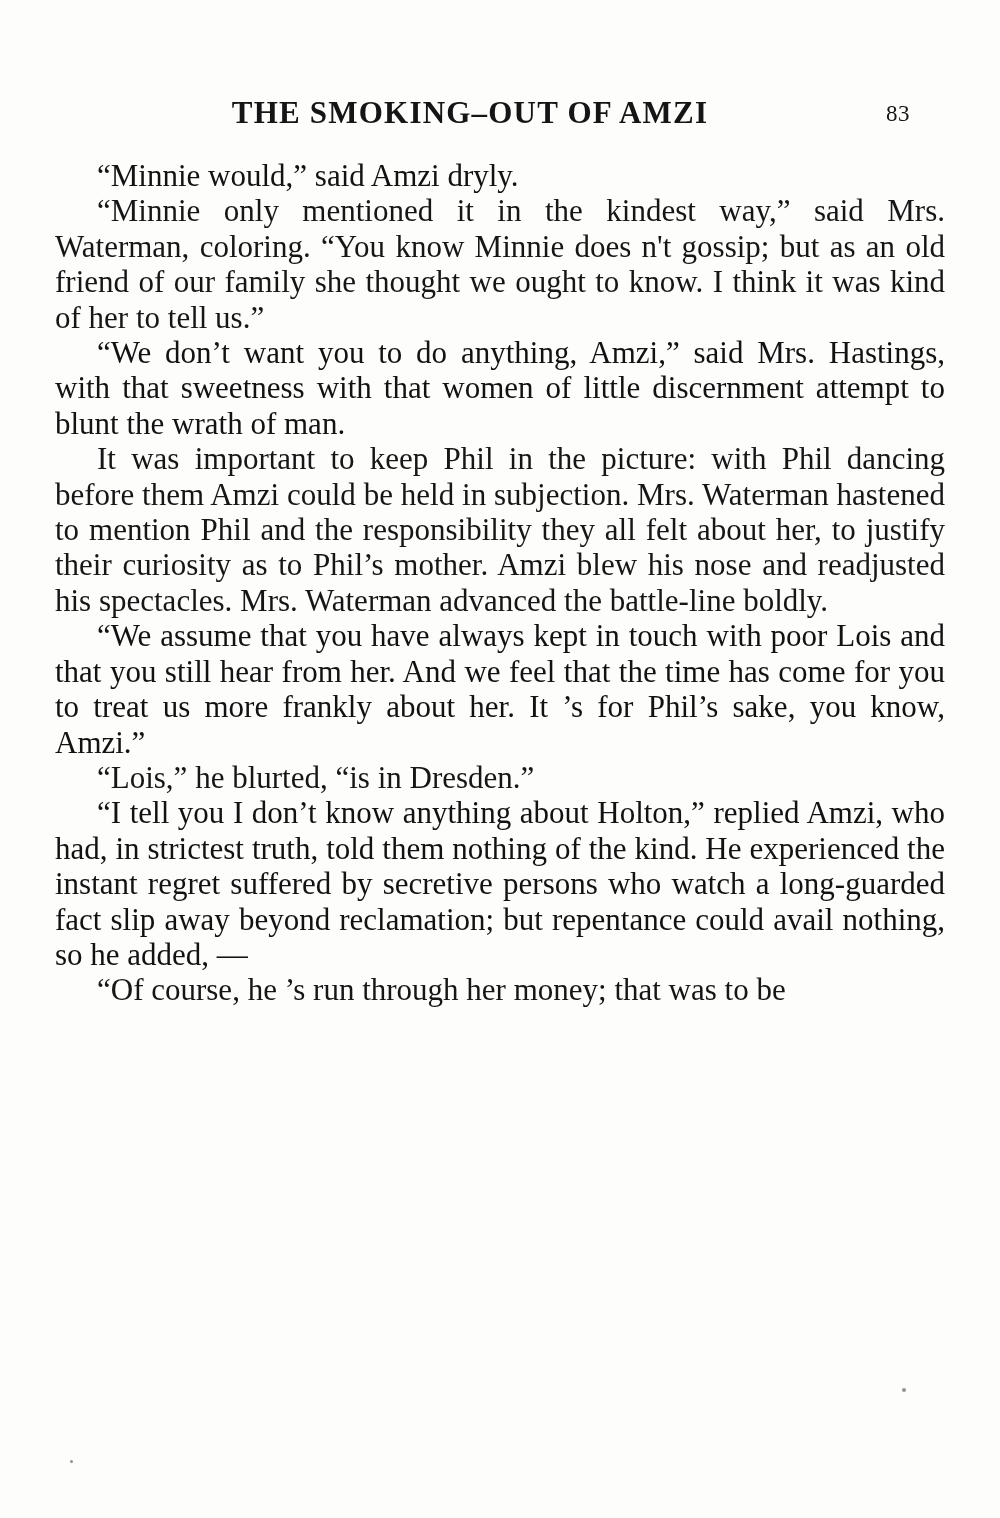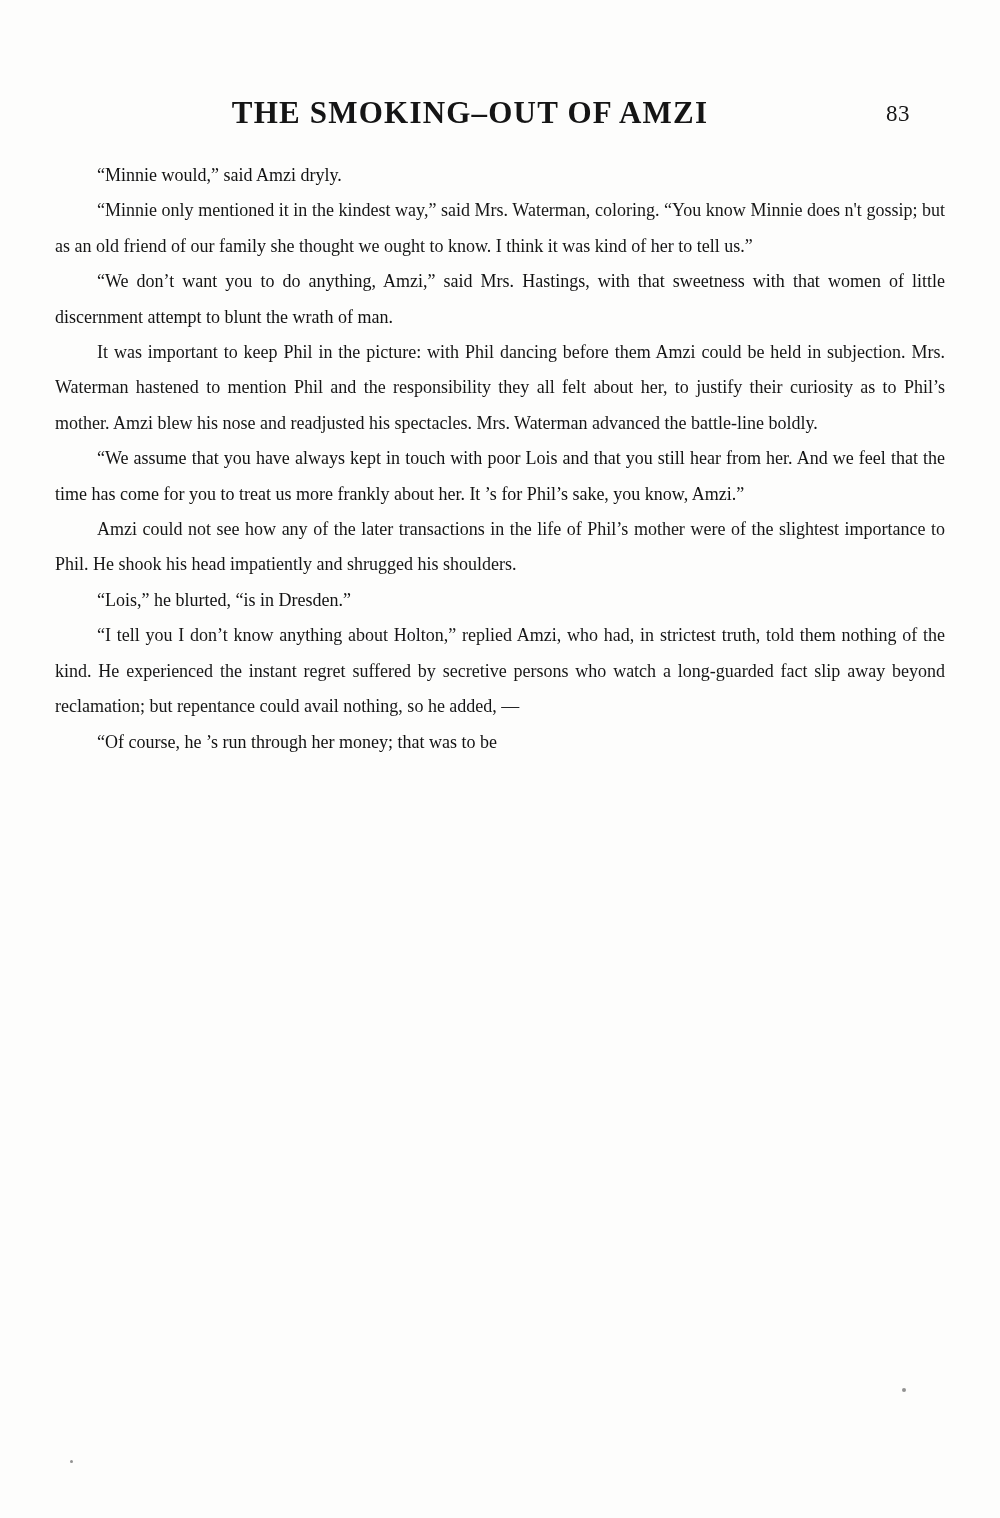--- a/index.html
+++ b/index.html
@@ -51,21 +51,21 @@
   }
   .body-text {
     position: absolute;
     left: 55px;
     top: 158px;
     width: 890px;
   }
   .para {
     margin: 0;
     text-indent: 42px;
-    font-size: 18px;
+    font-size: 31px;
     line-height: 35.4px;
     text-align: justify;
     text-justify: inter-word;
     hyphens: manual;
   }
   em {
     font-style: italic;
   }
   
   .para:nth-child(odd) { color: #121212; }
@@ -87,21 +87,20 @@
     <div class="running-title">THE SMOKING–OUT OF AMZI</div>
     <div class="folio">83</div>
   </div>
 
   <div class="body-text">
     <p class="para">“Minnie would,” said Amzi dryly.</p>
     <p class="para">“Minnie only mentioned it in the kindest way,” said Mrs. Waterman, coloring. “You know Minnie does n't gossip; but as an old friend of our family she thought we ought to know.  I think it was kind of her to tell us.”</p>
     <p class="para">“We don’t want you to do anything, Amzi,” said Mrs. Hastings, with that sweetness with that women of little discernment attempt to blunt the wrath of man.</p>
     <p class="para">It was important to keep Phil in the picture: with Phil dancing before them Amzi could be held in subjection.  Mrs. Waterman hastened to mention Phil and the responsibility they all felt about her, to justify their curiosity as to Phil’s mother.  Amzi blew his nose and readjusted his spectacles. Mrs. Waterman advanced the battle-line boldly.</p>
     <p class="para">“We assume that you have always kept in touch with poor Lois and that you still hear from her.  And we feel that the time has come for you to treat us more frankly about her. It ’s for Phil’s sake, you know, Amzi.”</p>
-    <p class="para">Amzi could not see how any of the later transactions in the life of Phil’s mother were of the slightest importance to Phil.  He shook his head impatiently and shrugged his shoulders.</p>
     <p class="para">“Lois,” he blurted, “is in Dresden.”</p>
     <p class="para heavy">“I tell you I don’t know anything about Holton,” replied Amzi, who had, in strictest truth, told them nothing of the kind.  He experienced the instant regret suffered by secretive persons who watch a long-guarded fact slip away beyond reclamation; but repentance could avail nothing, so he added, —</p>
     <p class="para heavy">“Of course, he ’s run through her money; that was to be</p>
   </div>
 
   <div class="speck" style="left:902px; top:1388px; width:4px; height:4px;"></div>
   <div class="speck" style="left:70px; top:1460px; width:3px; height:3px;"></div>
 </div>
 
 </body></html>

